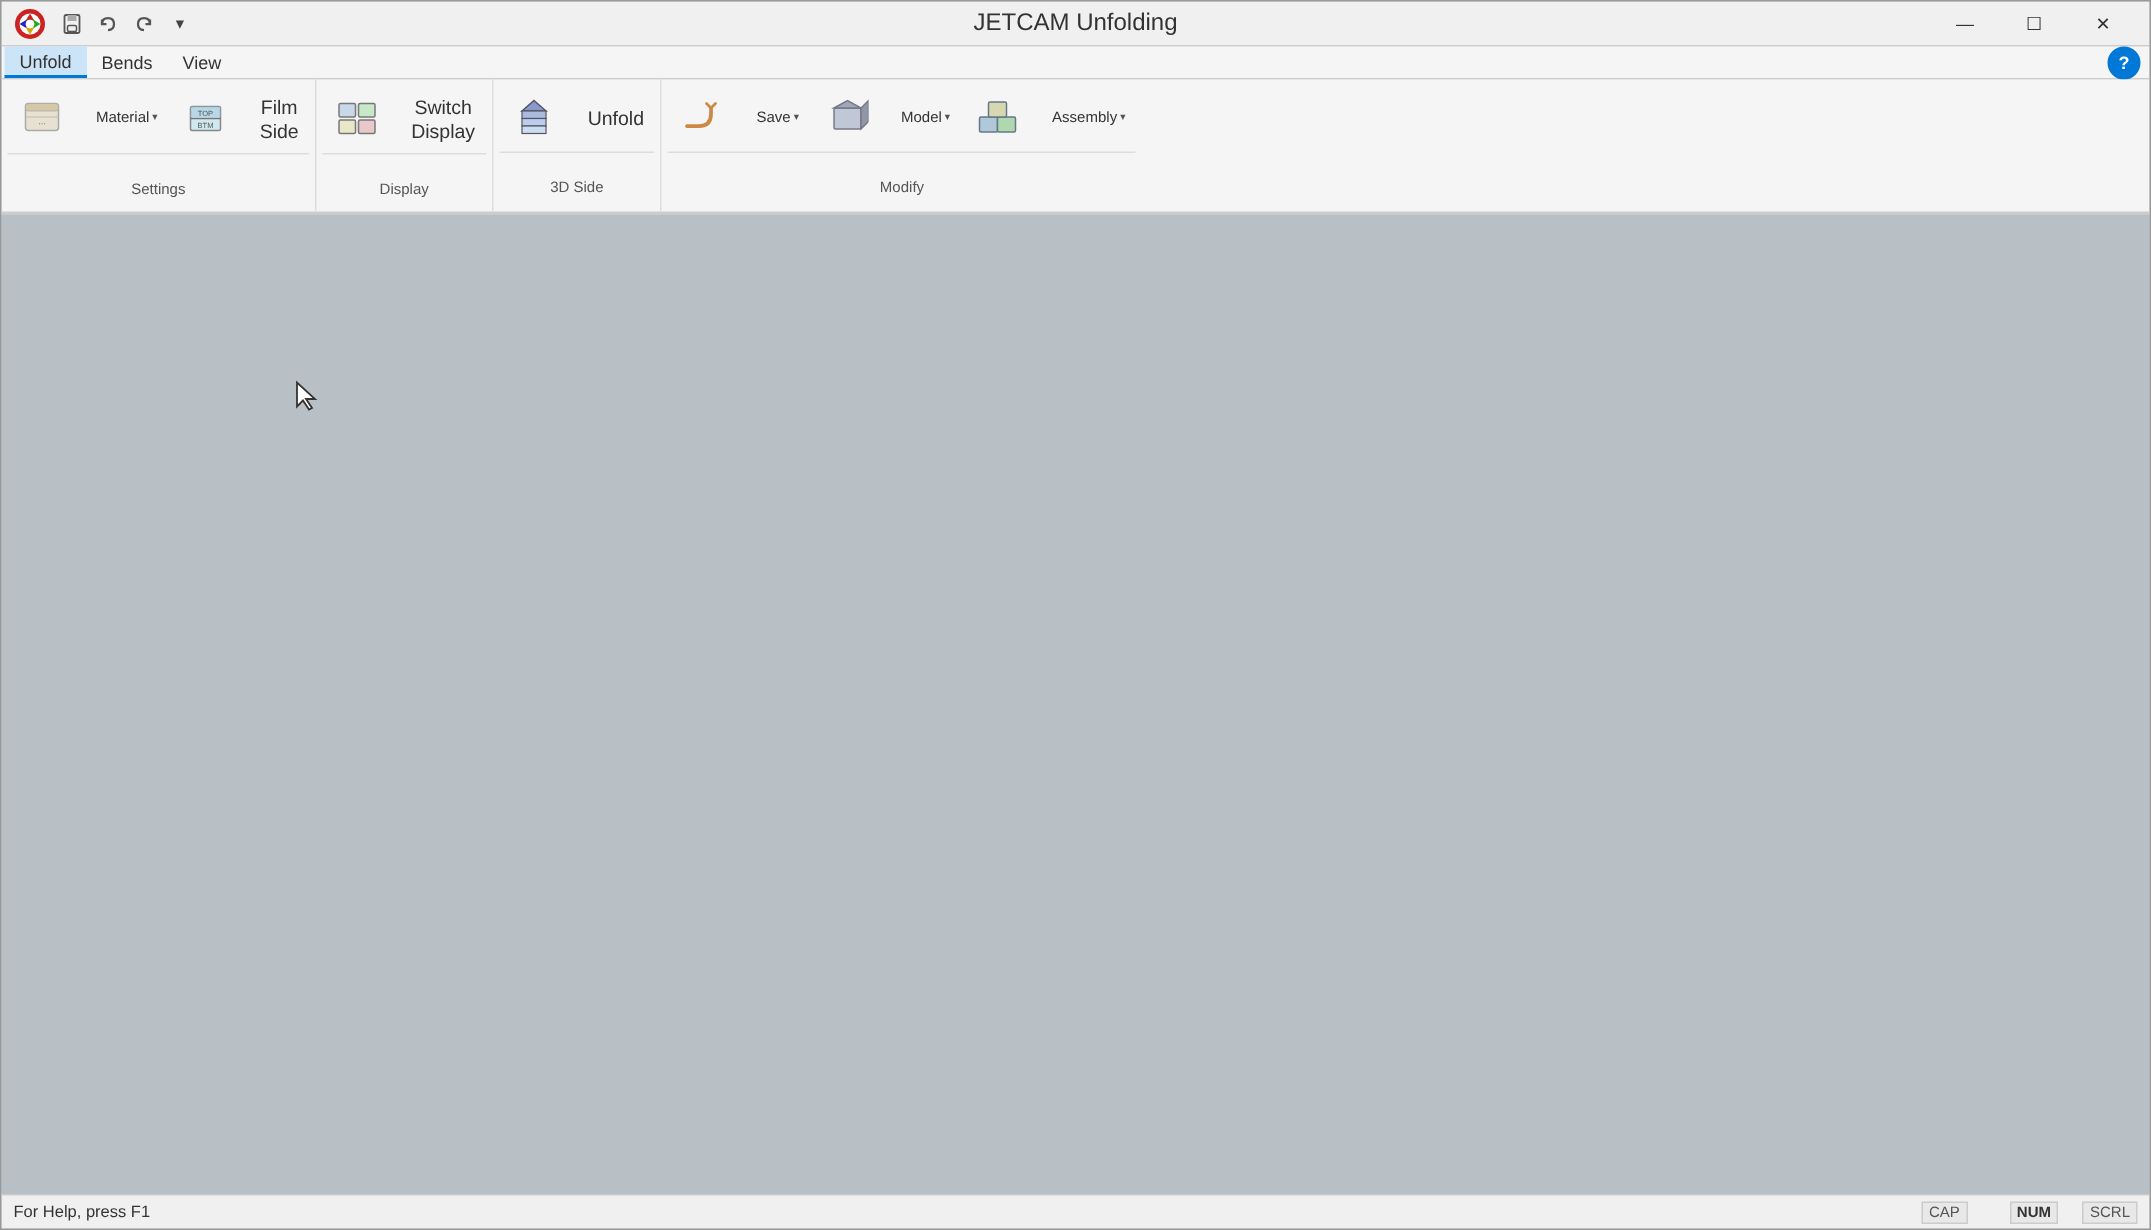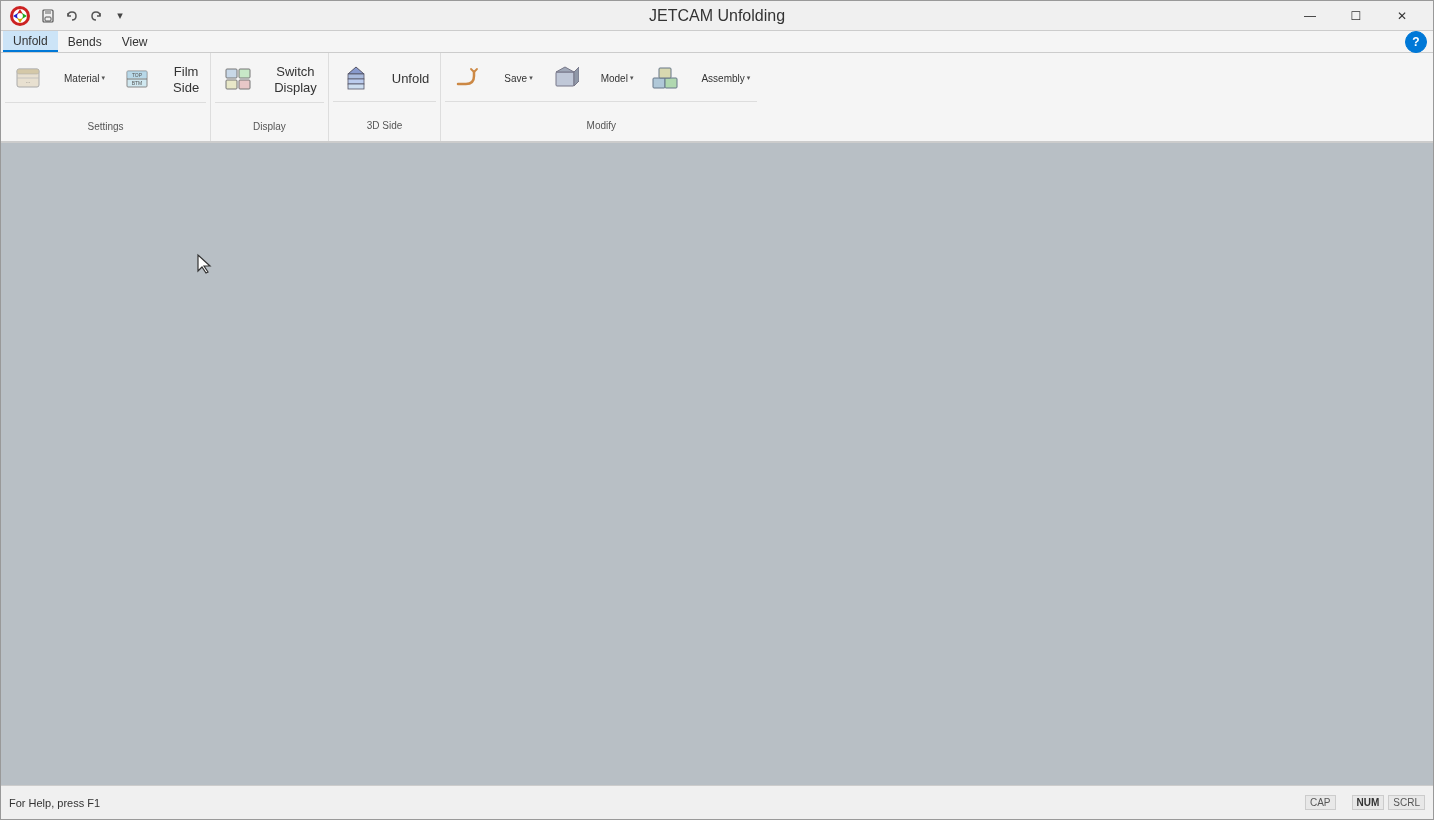--- a/index.html
+++ b/index.html
@@ -205,35 +205,35 @@
       top: 110px;
       left: 195px;
       font-size: 20px;
       color: #333;
       pointer-events: none;
     }
 
     
     .status-bar {
       background: #f0f0f0;
-      height: 34px;
+      height: 23px;
       border-top: 1px solid #ccc;
       display: flex;
       align-items: center;
       justify-content: space-between;
       padding: 0 8px;
       flex-shrink: 0;
     }
     .status-left {
       font-size: 11px;
       color: #333;
     }
     .status-right {
       display: flex;
-      gap: 4px;
+      gap: 16px;
     }
     .status-indicator {
       font-size: 10px;
       color: #555;
       border: 1px solid #ccc;
       padding: 1px 4px;
       background: #e8e8e8;
     }
     .status-indicator.active {
       color: #333;

